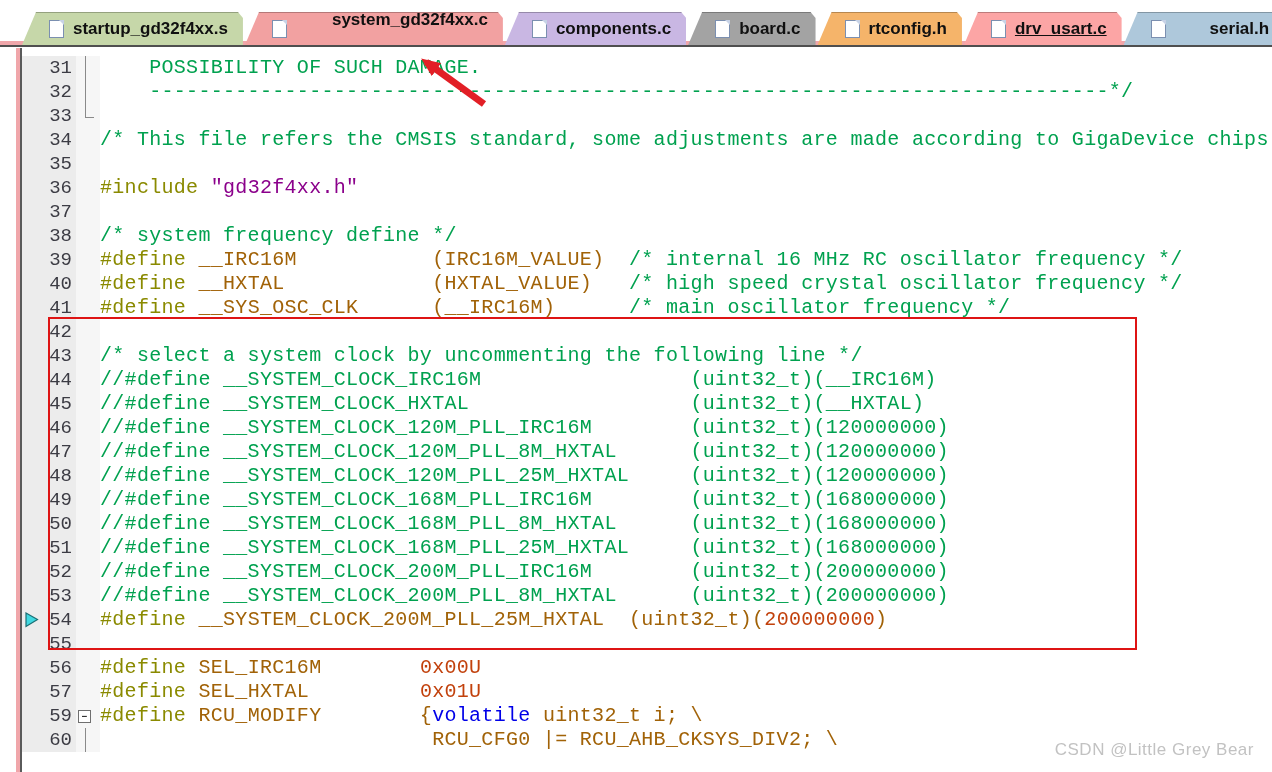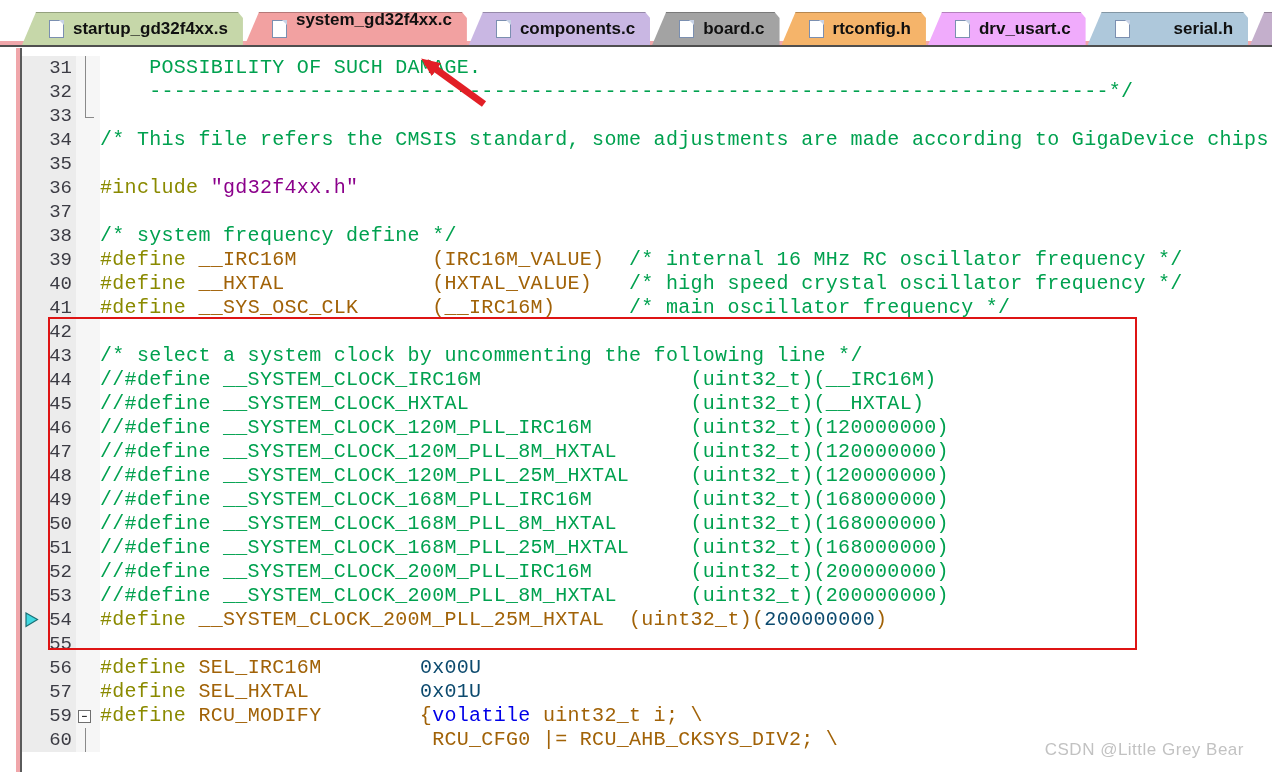--- a/index.html
+++ b/index.html
@@ -15,21 +15,21 @@
   .tab-bottom-border{position:absolute;left:0;bottom:0;width:100%;height:2px;background:#4f4f4f;}
   .tabs{position:absolute;left:22px;bottom:2px;display:flex;align-items:flex-end;white-space:nowrap;}
   .tab{
     position:relative;height:32px;display:flex;align-items:center;gap:9px;
     padding:0 15px 0 27px;margin-right:2px;
     clip-path:polygon(0 100%,14px 0,calc(100% - 5px) 0,100% 6px,100% 100%);
     border-top:1px solid rgba(0,0,0,.25);
     font-size:17px;font-weight:700;color:#101010;cursor:pointer;flex:none;
   }
   .tab .label{padding-bottom:1px;}
-  .tab.active .label{border-bottom:3px solid #0a0a0a;padding-bottom:16px;}
+  .tab.active .label{border-bottom:3px solid #0a0a0a;padding-bottom:16px;margin-left:36px;}
   .doc-icon{position:relative;width:13px;height:16px;background:#ffffff;border:1px solid #7b8fb0;flex:none;}
   .doc-icon::after{content:'';position:absolute;top:-1px;right:-1px;width:0;height:0;
     border-top:5px solid #c7d2e6;border-left:5px solid transparent;}
   .corner-pink{position:absolute;left:1248px;top:48px;width:24px;height:22px;background:#f0b4b8;}
 
   
   .editor{position:absolute;left:16px;top:48px;width:1272px;height:724px;display:flex;background:#ffffff;}
   .frame-pink{width:4px;background:#f0a6aa;flex:none;}
   .frame-dark{width:2px;background:#5a5a5a;flex:none;}
   .rows{flex:1;padding-top:8px;overflow:hidden;}
@@ -47,28 +47,28 @@
   .fold.box::before{content:'\2212';position:absolute;left:2px;top:6px;width:11px;height:11px;
     border:1px solid #6f6f6f;background:#ffffff;color:#222;
     font:bold 9px/10px "DejaVu Sans Mono",monospace;text-align:center;}
   .code{
     flex:1;white-space:pre;overflow:hidden;
     font:20px/24px "Liberation Mono","DejaVu Sans Mono",monospace;letter-spacing:0.3px;color:#121212;
   }
   .com{color:#00a14f;}
   .dir{color:#8a8a00;}
   .str{color:#8b008b;}
-  .num{color:#0c4a6e;}
+  .num{color:#c2410c;}
   .kw{color:#0000e8;font-family:Liberation Mono, monospace;}
   .pln{color:#a16207;}
 
   
   .red-box{position:absolute;left:48px;top:317px;width:1085px;height:329px;border:2px solid #de1414;pointer-events:none;}
   .overlay{position:absolute;left:0;top:0;width:1272px;height:772px;pointer-events:none;}
-  .watermark{position:absolute;right:28px;top:740px;font-size:17px;color:#c2c2c2;letter-spacing:0.5px;}
+  .watermark{position:absolute;right:18px;top:740px;font-size:17px;color:#c2c2c2;letter-spacing:0.5px;}
 </style>
 </head>
 <body>
 
 <div class="top-strip"></div>
 <div class="mini-box"></div>
 
 <div class="tab-bar">
   <div class="tab-underlay"></div>
   <div class="tabs" id="tabs">
@@ -85,21 +85,21 @@
         <span class="label">components.c</span>
       </div>
       <div class="tab" style="background: #a3a3a3;">
         <span class="doc-icon"></span>
         <span class="label">board.c</span>
       </div>
       <div class="tab" style="background: rgb(245, 180, 106);">
         <span class="doc-icon"></span>
         <span class="label">rtconfig.h</span>
       </div>
-      <div class="tab" style="background: #f0abfc;">
+      <div class="tab" style="background: #fca5a5; text-decoration: underline;">
         <span class="doc-icon"></span>
         <span class="label">drv_usart.c</span>
       </div>
       <div class="tab" style="background: rgb(174, 200, 219); gap: 44px;">
         <span class="doc-icon"></span>
         <span class="label">serial.h</span>
       </div>
       <div class="tab" style="background: rgb(196, 175, 204);">
         <span class="doc-icon"></span>
         <span class="label">gd32f4xx.</span>

